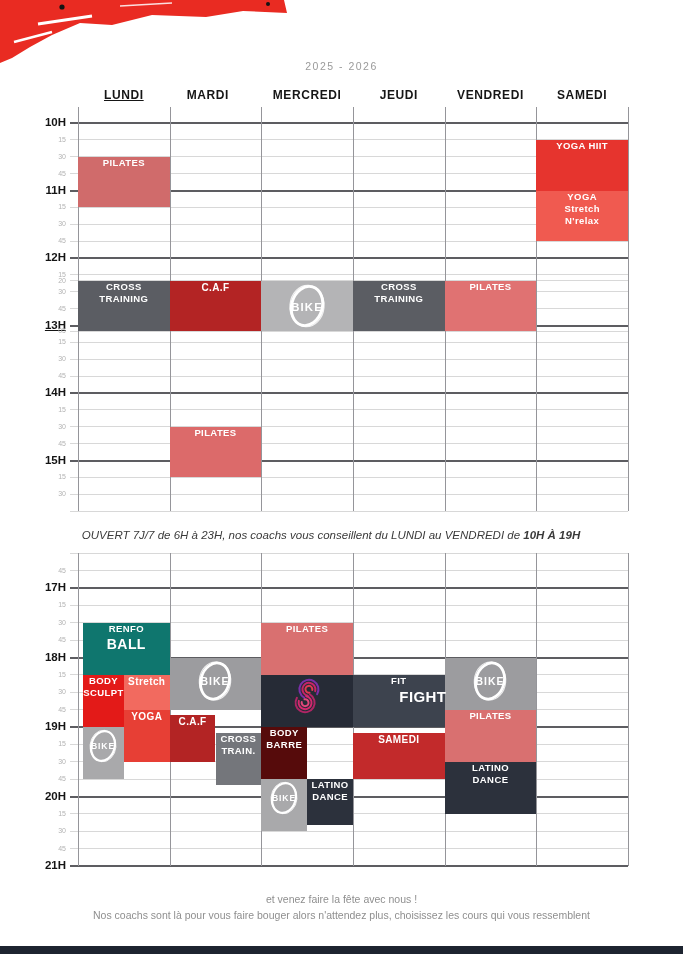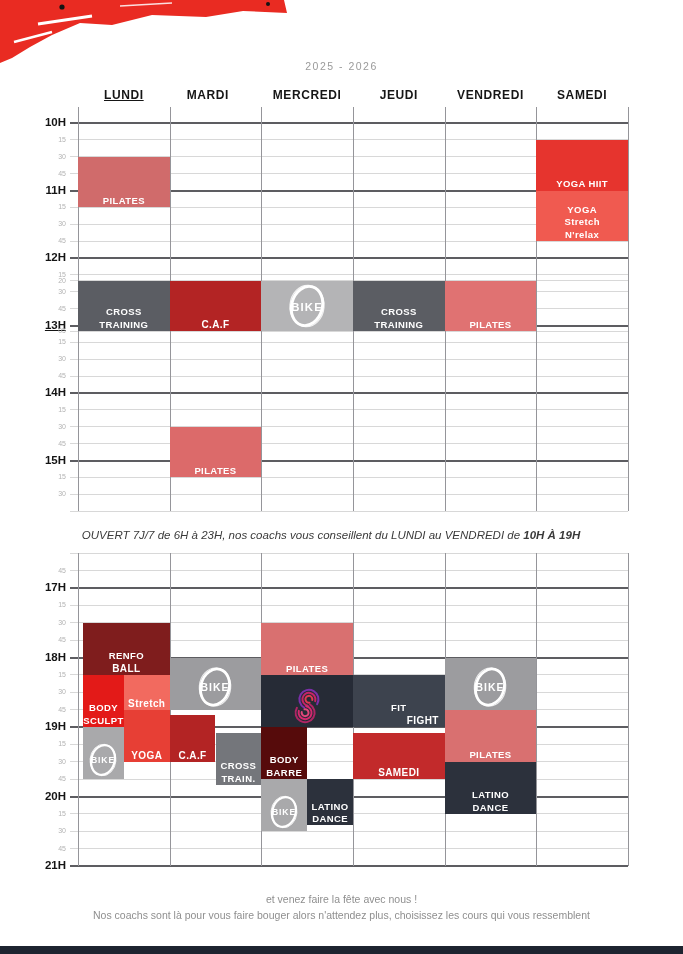--- a/index.html
+++ b/index.html
@@ -12,21 +12,21 @@
   .dayhead{position:absolute;height:14px;text-align:center;font-size:12px;font-weight:bold;
            color:#161616;letter-spacing:.6px;}
   .hline{position:absolute;}
   .hline.hour{height:2px;background:#5d5d61;}
   .hline.minor{height:1px;background:#d8d8d8;}
   .vline{position:absolute;width:1px;background:#95959a;}
   .tlabel{position:absolute;left:0;width:66px;text-align:right;}
   .tlabel.hour{font-size:11.5px;font-weight:bold;color:#141414;}
   .tlabel.minor{font-size:7px;color:#b3b3b3;}
   .block{position:absolute;display:flex;flex-direction:column;align-items:center;
-         justify-content:flex-end;color:#ffffff;font-weight:bold;text-align:center;}
+         justify-content:flex-start;color:#ffffff;font-weight:bold;text-align:center;}
   .bl{line-height:1.3;letter-spacing:.4px;}
   .bsub{font-size:6.5px;letter-spacing:.2px;margin-top:1px;}
   .notice{position:absolute;top:529px;left:0;width:662px;text-align:center;
           font-size:11.5px;color:#3a3a3a;font-style:italic;}
   .footer{position:absolute;top:892px;left:0;width:683px;text-align:center;
           font-size:10.5px;color:#8f8f8f;line-height:1.5;}
   .bottom-bar{position:absolute;left:0;bottom:0;width:683px;height:8px;background:#1d2430;}
   .brush{position:absolute;top:0;left:0;}
 </style>
 </head>
@@ -189,23 +189,23 @@
     <div class="block" style="left: 353px; top: 280.5px; width: 91.6667px; height: 50.625px; background: rgb(91, 93, 99);">
       <div class="bl" style="font-size: 9.5px;">CROSS</div>
       <div class="bl" style="font-size: 9.5px;">TRAINING</div>
     </div>
     <div class="block" style="left: 444.667px; top: 280.5px; width: 91.6667px; height: 50.625px; background: rgb(224, 114, 114);">
       <div class="bl" style="font-size: 9.5px;">PILATES</div>
     </div>
     <div class="block" style="left: 169.667px; top: 426.75px; width: 91.6667px; height: 50.625px; background: rgb(220, 106, 106);">
       <div class="bl" style="font-size: 9.5px;">PILATES</div>
     </div>
-    <div class="block" style="left: 83px; top: 622.75px; width: 86.6667px; height: 52.125px; background: #7f1d1d;">
+    <div class="block" style="left: 83px; top: 622.75px; width: 86.6667px; height: 52.125px; background: #0f766e;">
       <div class="bl" style="font-size: 9.5px;">RENFO</div>
-      <div class="bl" style="font-size: 10px;">BALL</div>
+      <div class="bl" style="font-size: 14px;">BALL</div>
     </div>
     <div class="block" style="left: 261.333px; top: 622.75px; width: 91.6667px; height: 52.125px; background: rgb(217, 112, 112);">
       <div class="bl" style="font-size: 9.5px;">PILATES</div>
     </div>
     <div class="block" style="left: 169.667px; top: 657.5px; width: 91.6667px; height: 52.125px; background: rgb(156, 156, 159);">
       <svg viewBox="0 0 44 44" xmlns="http://www.w3.org/2000/svg" width="46" height="46">
     <ellipse cx="22" cy="22" rx="13.5" ry="17.5" transform="rotate(16 22 22)" fill="none" stroke="#ffffff" stroke-width="2.6"></ellipse>
     <ellipse cx="22" cy="22" rx="15" ry="18.2" transform="rotate(5 22 22)" fill="none" stroke="#ffffff" stroke-width="1.1" opacity="0.8"></ellipse>
     <text x="22" y="26" text-anchor="middle" font-family="Liberation Sans, sans-serif" font-size="10" font-weight="bold" fill="#ffffff" letter-spacing="1">BIKE</text>
   </svg>
@@ -231,21 +231,21 @@
       <circle cx="24" cy="15" r="6.8" stroke="#c62368" stroke-width="2.1" stroke-dasharray="32 11" transform="rotate(100 24 15)"></circle>
       <circle cx="24" cy="15" r="3.6" stroke="#e03a52" stroke-width="2.1" stroke-dasharray="18 5" transform="rotate(80 24 15)"></circle>
       <circle cx="20" cy="29" r="10" stroke="#b02565" stroke-width="2.1" stroke-dasharray="47 16" transform="rotate(-60 20 29)"></circle>
       <circle cx="20" cy="29" r="6.8" stroke="#d42a6f" stroke-width="2.1" stroke-dasharray="32 11" transform="rotate(-80 20 29)"></circle>
       <circle cx="20" cy="29" r="3.6" stroke="#e2477c" stroke-width="2.1" stroke-dasharray="18 5" transform="rotate(-100 20 29)"></circle>
     </g>
   </svg>
     </div>
     <div class="block" style="left: 353px; top: 674.875px; width: 91.6667px; height: 52.125px; background: rgb(61, 67, 78);">
       <div class="bl" style="font-size: 9.5px;">FIT</div>
-      <div class="bl" style="font-size: 10px; padding-left: 48px;">FIGHT</div>
+      <div class="bl" style="font-size: 15px; padding-left: 48px;">FIGHT</div>
     </div>
     <div class="block" style="left: 123.833px; top: 709.625px; width: 45.8333px; height: 52.125px; background: rgb(231, 63, 53);">
       <div class="bl" style="font-size: 10px;">YOGA</div>
     </div>
     <div class="block" style="left: 83px; top: 727px; width: 40.8333px; height: 52.125px; background: rgb(169, 169, 171);">
       <svg viewBox="0 0 44 44" xmlns="http://www.w3.org/2000/svg" width="38" height="38">
     <ellipse cx="22" cy="22" rx="13.5" ry="17.5" transform="rotate(16 22 22)" fill="none" stroke="#ffffff" stroke-width="2.6"></ellipse>
     <ellipse cx="22" cy="22" rx="15" ry="18.2" transform="rotate(5 22 22)" fill="none" stroke="#ffffff" stroke-width="1.1" opacity="0.8"></ellipse>
     <text x="22" y="26" text-anchor="middle" font-family="Liberation Sans, sans-serif" font-size="10" font-weight="bold" fill="#ffffff" letter-spacing="1">BIKE</text>
   </svg>

